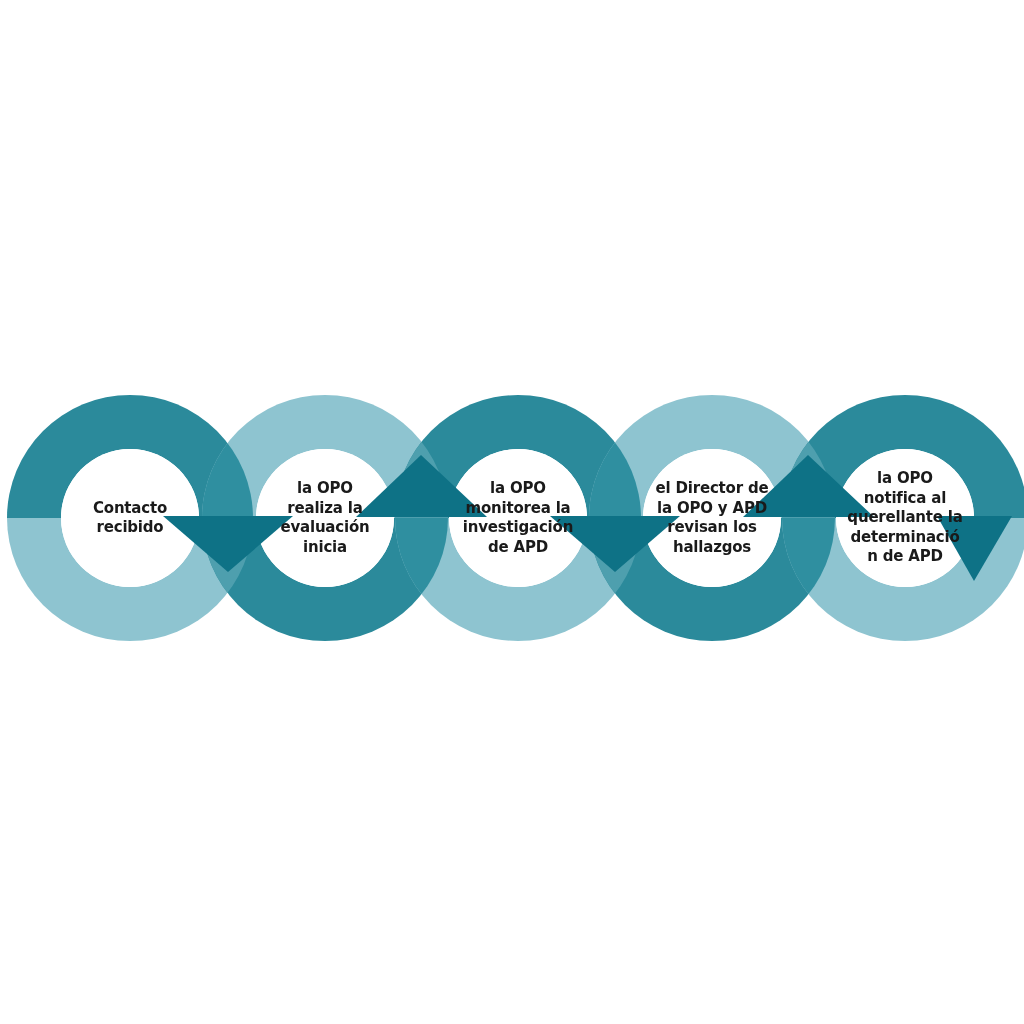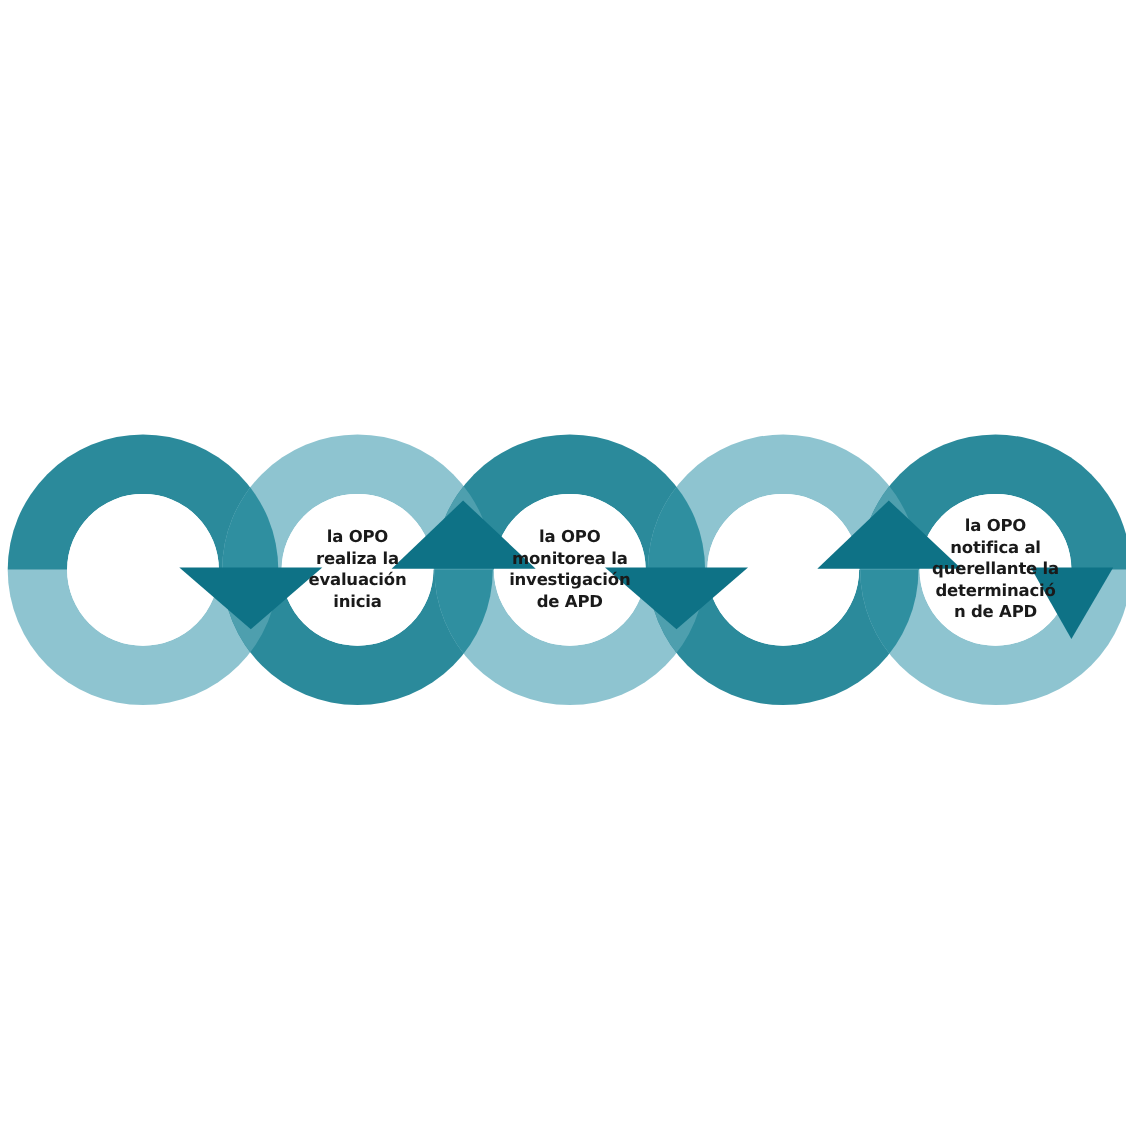--- a/index.html
+++ b/index.html
@@ -164,31 +164,37 @@
 
     <polygon points="421,455 487,517 356,517" fill="#0e7286"></polygon>
 
     <polygon points="550,516 680,516 615,572" fill="#0e7286"></polygon>
 
     <polygon points="808,455 874,517 743,517" fill="#0e7286"></polygon>
 
     <polygon points="937,516 1012,516 974,581" fill="#0e7286"></polygon>
   </svg>
 
+  <div class="step-label" style="left:66px; top:478px; width:128px; height:80px;">Contacto
+recibido</div>
 
   <div class="step-label" style="left:261px; top:464px; width:128px; height:108px;">la OPO
 realiza la
 evaluación
 inicia</div>
 
   <div class="step-label" style="left:450px; top:464px; width:136px; height:108px;">la OPO
 monitorea la
 investigación
 de APD</div>
 
+  <div class="step-label" style="left:642px; top:464px; width:140px; height:108px;">el Director de
+la OPO y APD
+revisan los
+hallazgos</div>
 
   <div class="step-label" style="left:836px; top:452px; width:138px; height:132px;">la OPO
 notifica al
 querellante la
 determinació
 n de APD</div>
 
 </div>
 
 </body></html>

